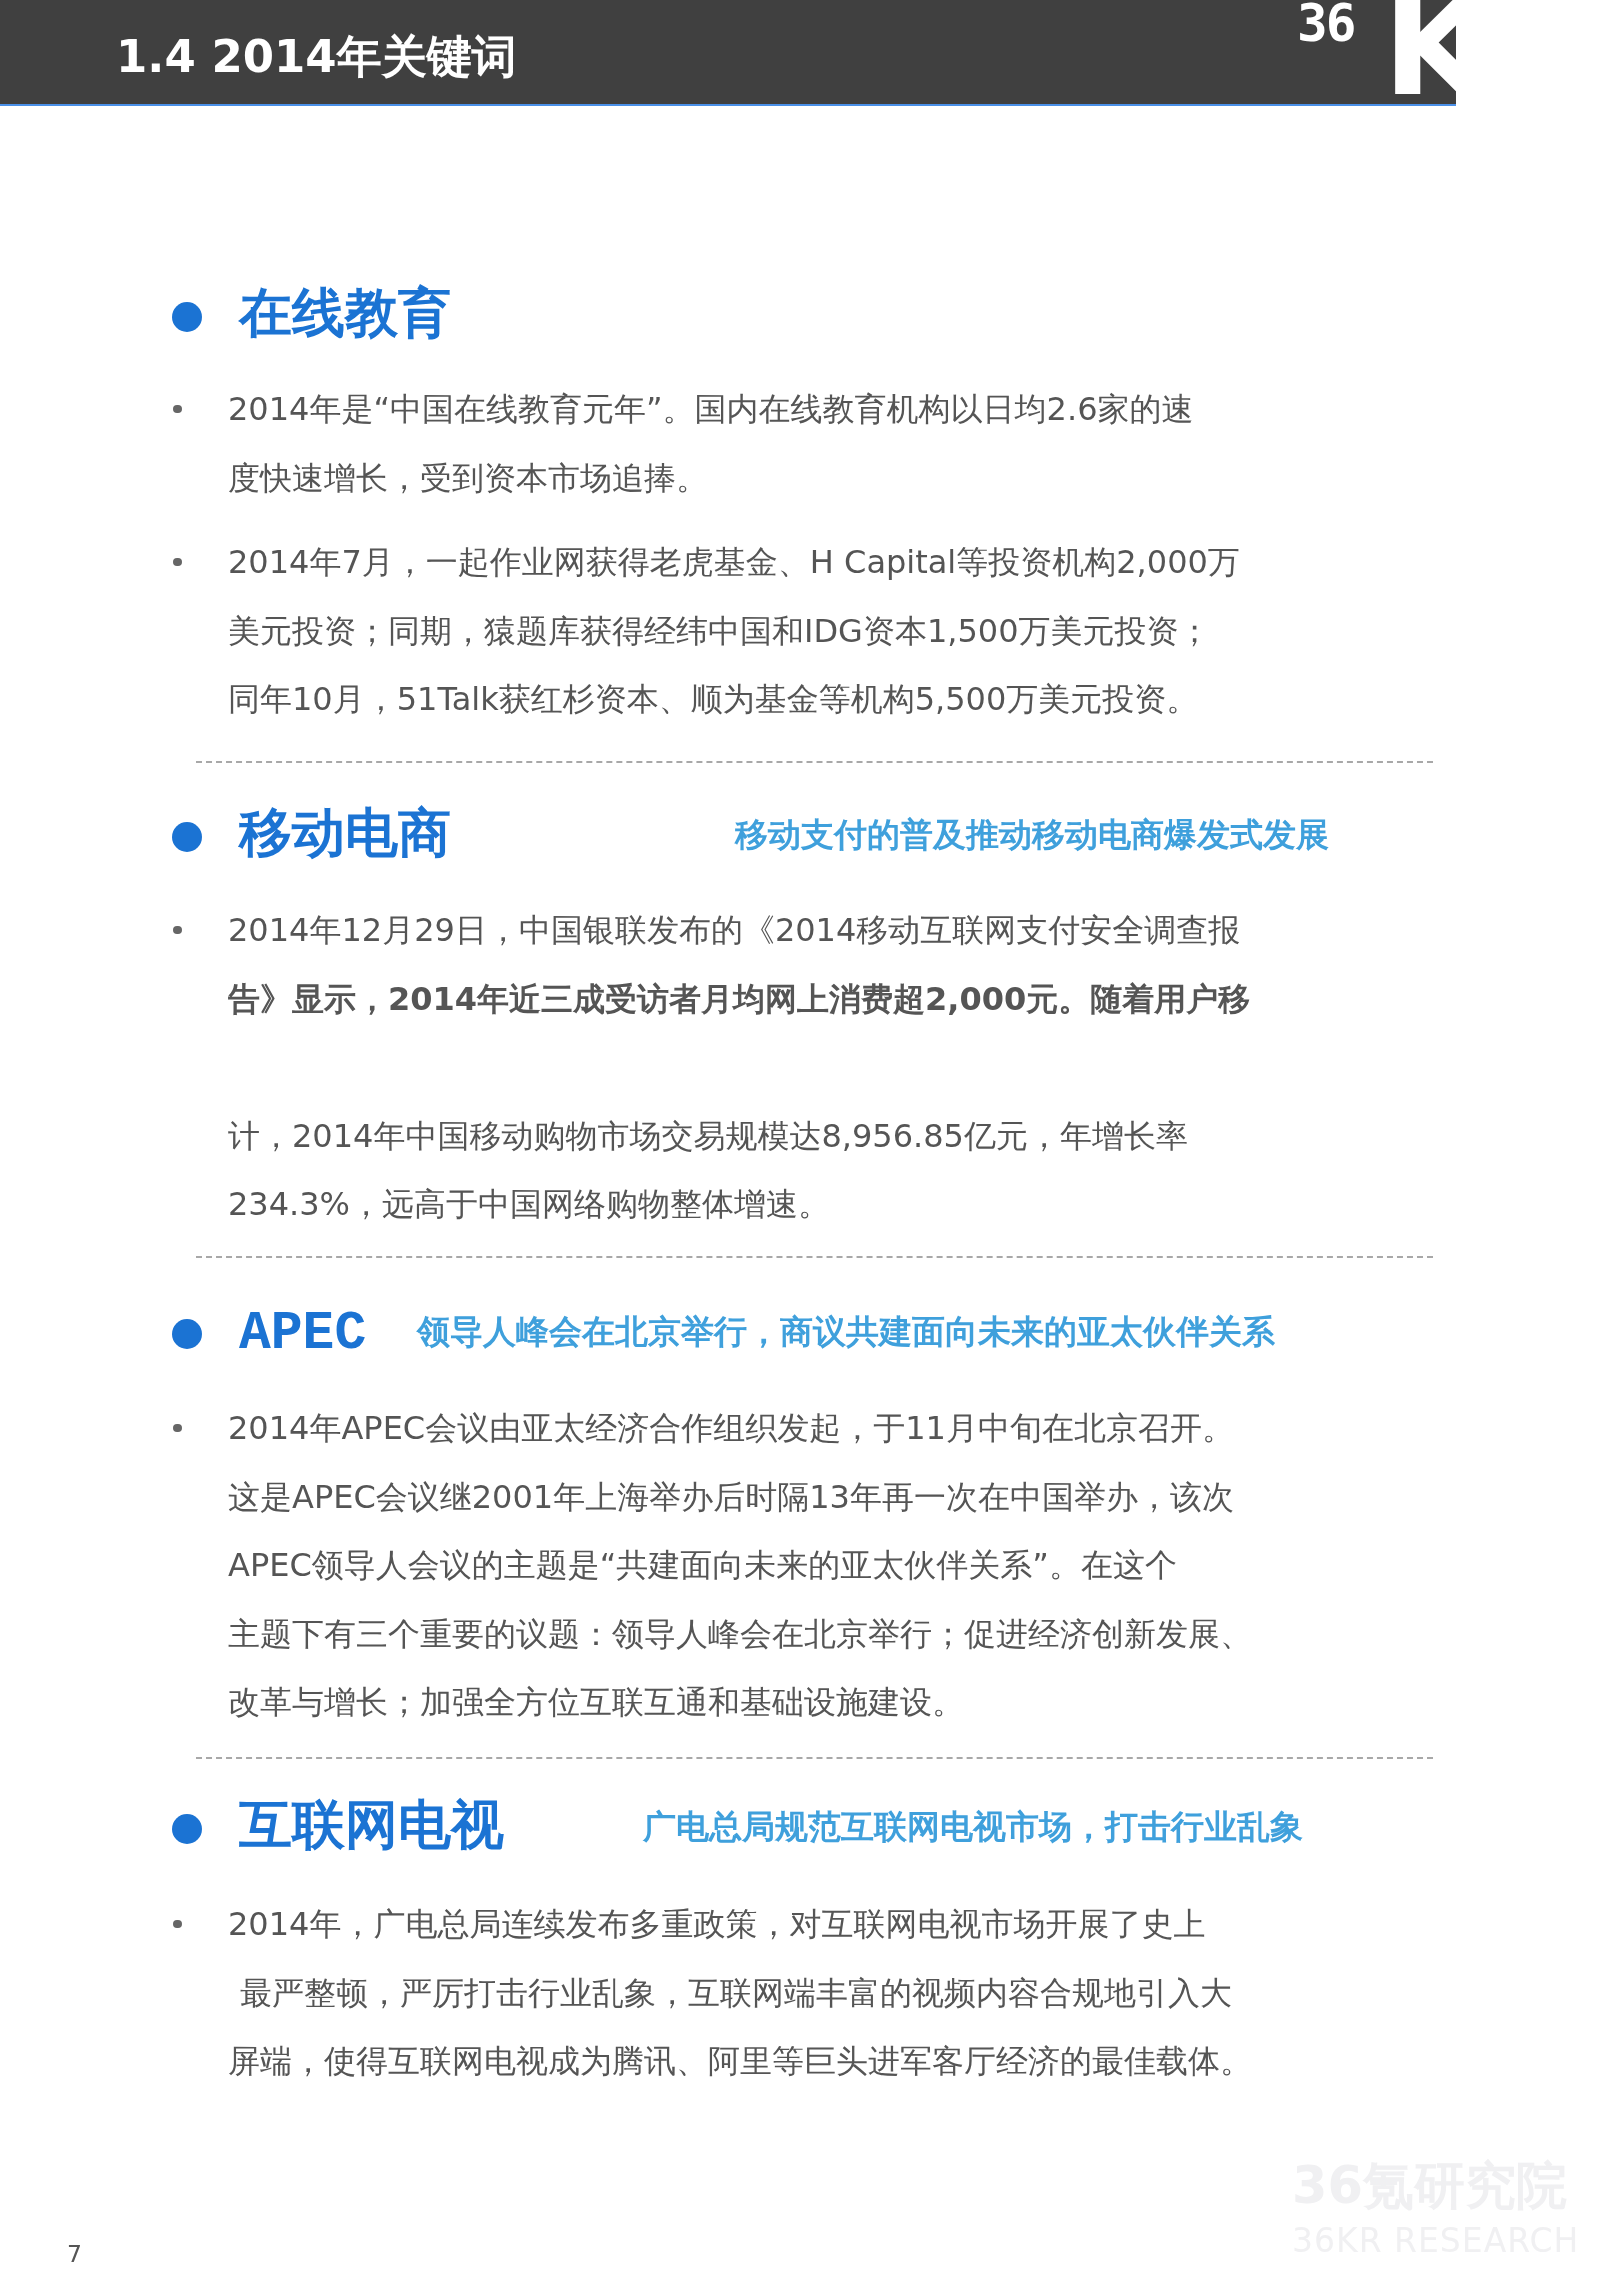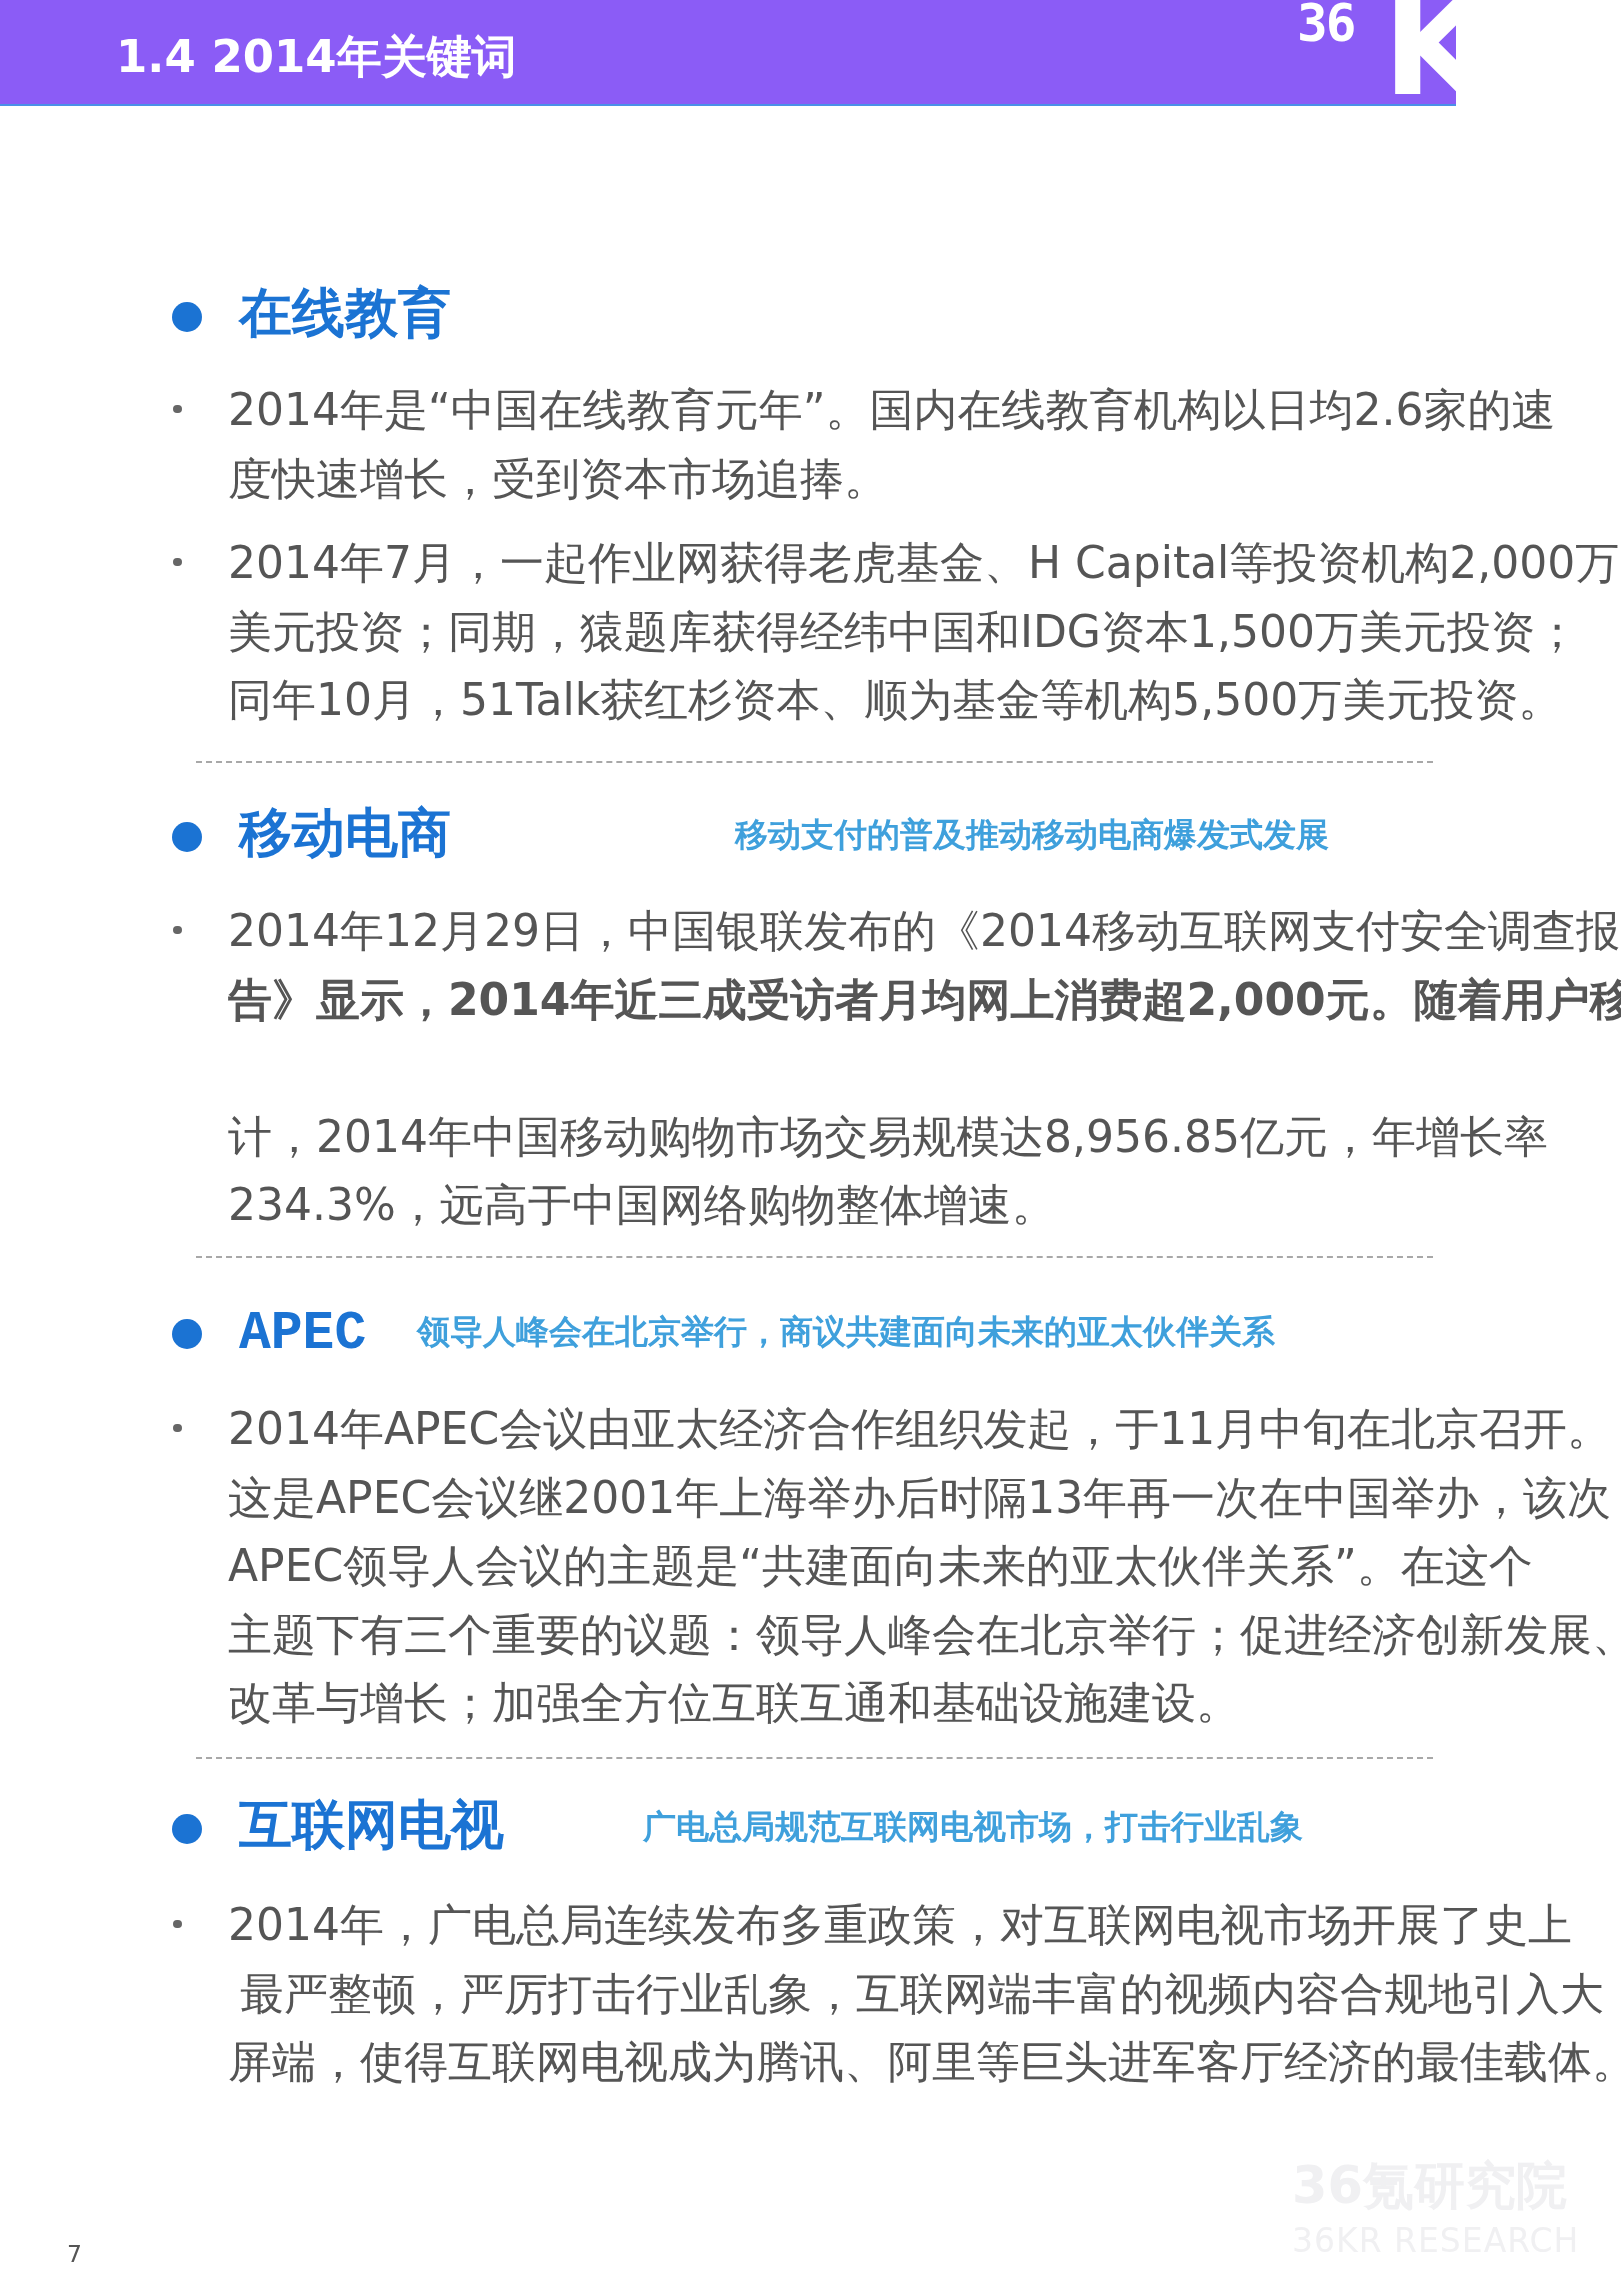--- a/index.html
+++ b/index.html
@@ -3,21 +3,21 @@
 <meta charset="utf-8">
 <style>
   html, body { margin:0; padding:0; }
   body {
     width:1621px; height:2293px; position:relative; overflow:hidden;
     background:#ffffff;
     font-family: "DejaVu Sans", "Liberation Sans", sans-serif;
   }
   .header {
     position:absolute; left:0; top:0; width:1456px; height:106px;
-    background:#8b5cf6;
+    background:#404040;
     border-bottom:2.9px solid #4a90e8;
     box-sizing:border-box;
   }
   .header-title {
     position:absolute; left:116px; top:29px;
     font-size:45px; font-weight:bold; color:#ffffff; letter-spacing:0px;
     line-height:55px; white-space:nowrap;
   }
   .logo {
     position:absolute; right:0; top:0; width:206px; height:106px; overflow:hidden;
@@ -48,21 +48,21 @@
     font-size:33px; font-weight:bold; color:#3fa0dc; white-space:nowrap; line-height:41px;
   }
   .para {
     position:absolute; left:173px; width:1284px;
   }
   .para-dot {
     position:absolute; left:0; width:8.8px; height:8.8px; border-radius:50%; background:#666;
   }
   .para-line {
     position:absolute; left:55px; white-space:nowrap;
-    font-size:44px; color:#555555; line-height:45px;
+    font-size:32px; color:#555555; line-height:45px;
   }
   .divider {
     position:absolute; left:196px; width:1237px; height:0;
     border-top:2.9px dashed #a8a8a8;
   }
   .page-num {
     position:absolute; left:67px; top:2240px; font-size:23.5px; color:#555; line-height:29px;
   }
   .watermark-cn {
     position:absolute; left:1292px; top:2156px; font-size:51px; font-weight:bold;

